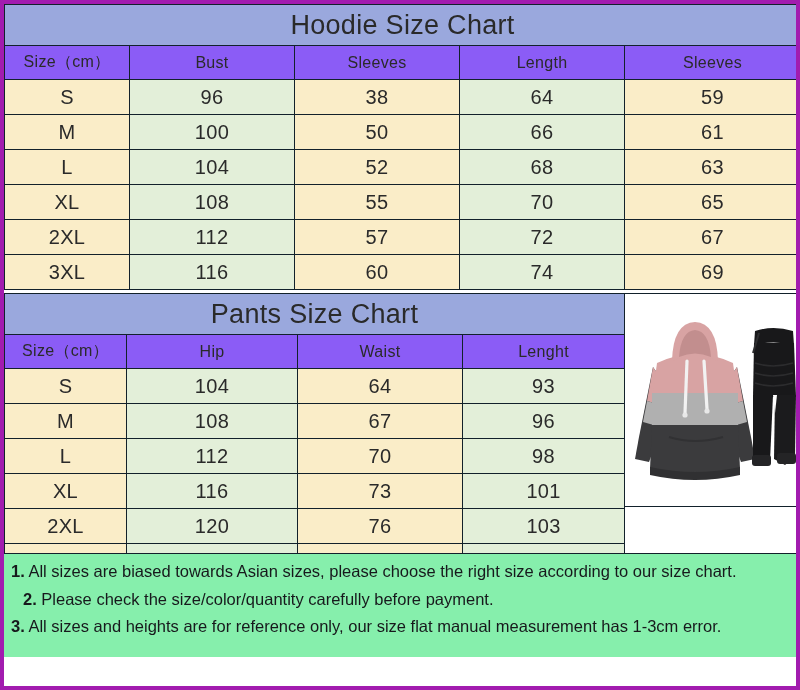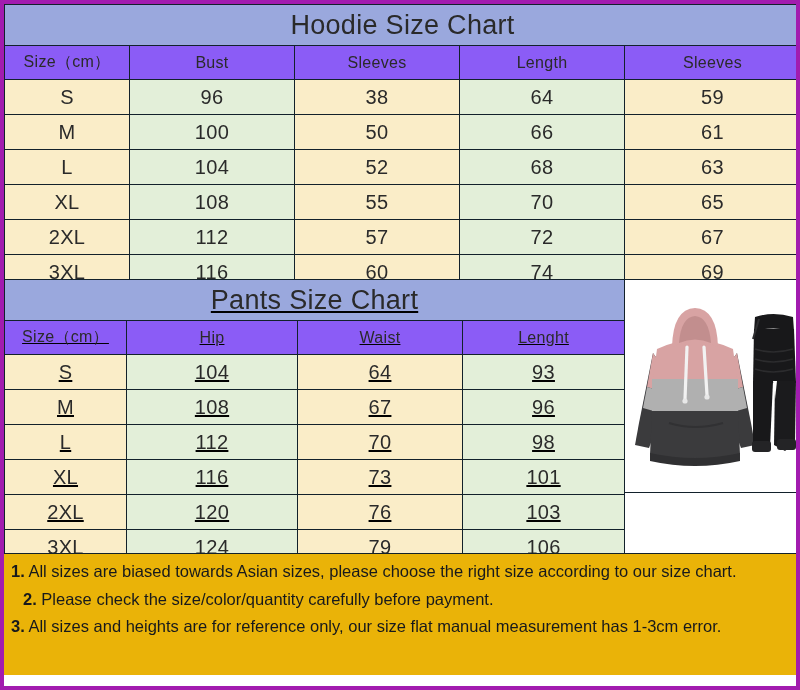--- a/index.html
+++ b/index.html
@@ -60,25 +60,24 @@
   .hoodie-wrap {
     position: absolute;
     left: 0; top: 0;
     width: 796px;
   }
 
   
   .lower {
     position: absolute;
     left: 0;
-    top: 275px;
+    top: 289px;
     width: 796px;
     height: 214px;
     display: flex;
-    text-decoration: underline;
   }
   .pants-wrap {
     width: 620px;
     flex: 0 0 620px;
   }
   .photo-cell {
     flex: 1 1 auto;
     background: #ffffff;
     border-left: 1.5px solid #12212b;
     border-top: 1.5px solid #12212b;
@@ -96,25 +95,25 @@
     width: 172px;
     height: 190px;
   }
 
   
   .notes {
     position: absolute;
     left: 0;
     top: 549px;
     width: 796px;
-    height: 122px;
+    height: 104px;
     box-sizing: border-box;
     border-top: 1.5px solid #12212b;
     padding: 5px 19px 0 7px;
-    background: #eab308;
+    background: #86efac;
   }
   .note-line {
     font-size: 16.5px;
     line-height: 25.5px;
     color: #17191c;
     text-align: left;
   }
   .note-num {
     font-weight: 700;
   }

